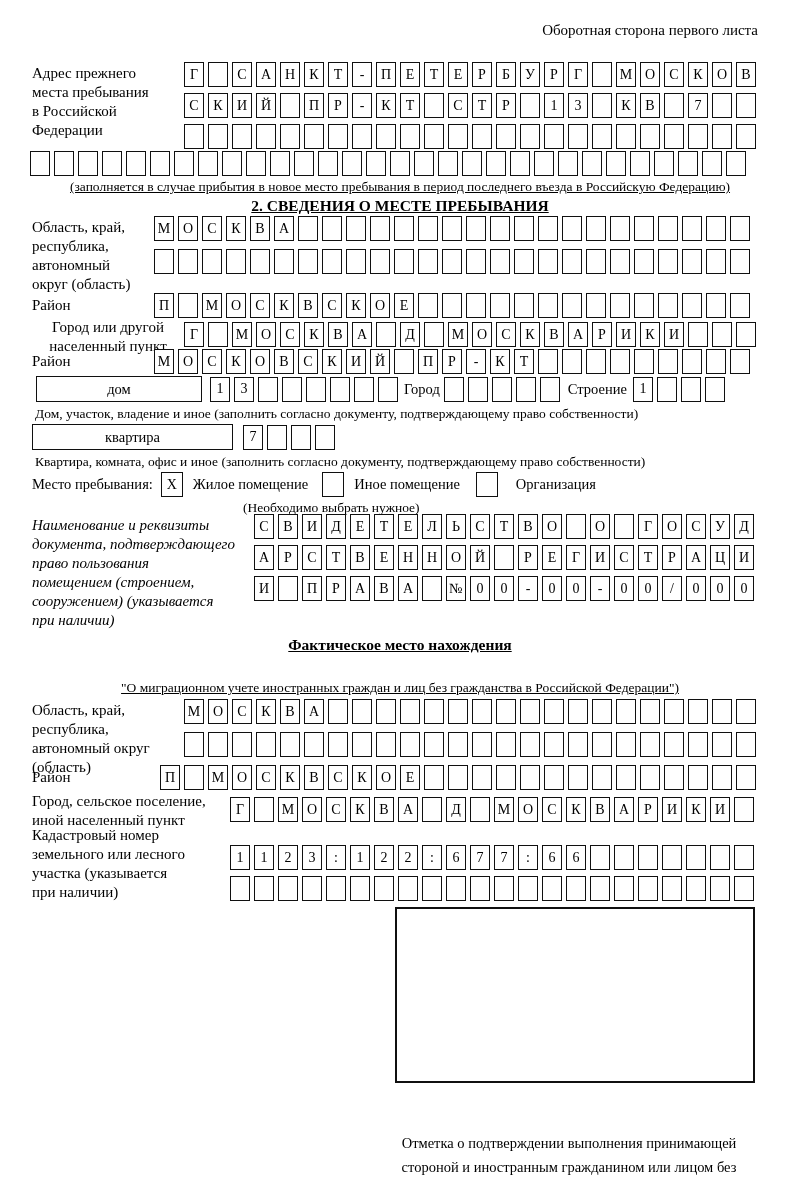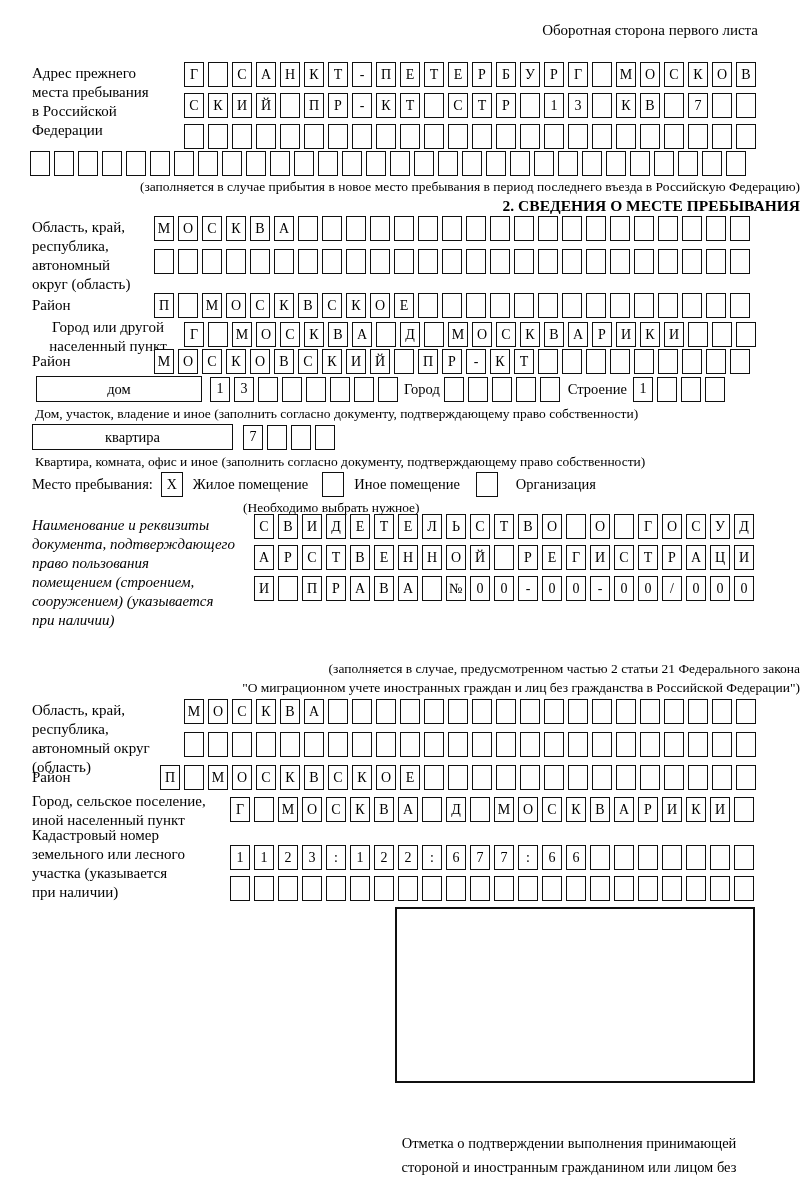--- a/index.html
+++ b/index.html
@@ -6,21 +6,21 @@
   html,body { background:#ffffff; }
   .page {
     position:relative; width:800px; height:1180px; background:#ffffff;
     font-family:"Liberation Serif","DejaVu Serif",serif; color:#000;
     overflow:hidden;
   }
   .abs { position:absolute; }
   .hdr-note { top:22px; right:42px; font-size:15px; }
   .lbl { font-size:15px; line-height:19px; white-space:pre-line; }
   .cap { font-size:13.5px; }
-  .center { left:0; width:800px; text-align:right; }
+  .center { left:0; width:800px; text-align:center;text-decoration:underline; }
   .title { font-size:15.5px; font-weight:bold; }
   .boxrow { display:flex; }
   .cell {
     flex:0 0 auto; width:20px; height:25px; margin-right:4px;
     border:1.8px solid #101010; display:inline-flex; align-items:center;
     justify-content:center; font-size:14px; background:#fff;
   }
   .rowstack .boxrow { margin-bottom:6px; }
   .widebox {
     border:1.8px solid #101010; height:26px; display:flex;
@@ -434,21 +434,21 @@
         <span class="cell">-</span>
         <span class="cell">0</span>
         <span class="cell">0</span>
         <span class="cell">/</span>
         <span class="cell">0</span>
         <span class="cell">0</span>
         <span class="cell">0</span>
       </div>
   </div>
 
-  <div class="abs cap center" style="top:661px;">(заполняется в случае, предусмотренном частью 2 статьи 21 Федерального закона</div>
+  <div class="abs title center" style="top:636px;">Фактическое место нахождения</div>
   <div class="abs cap center" style="top:680px;">"О миграционном учете иностранных граждан и лиц без гражданства в Российской Федерации")</div>
 
   <div class="abs lbl" style="left:32px; top:701px; width:150px;">Область, край,
 республика,
 автономный округ
 (область)</div>
   <div class="abs rowstack" style="left:184px; top:699px;">
     <div class="boxrow" style="margin-bottom:8px;">
         <span class="cell">М</span>
         <span class="cell">О</span>

